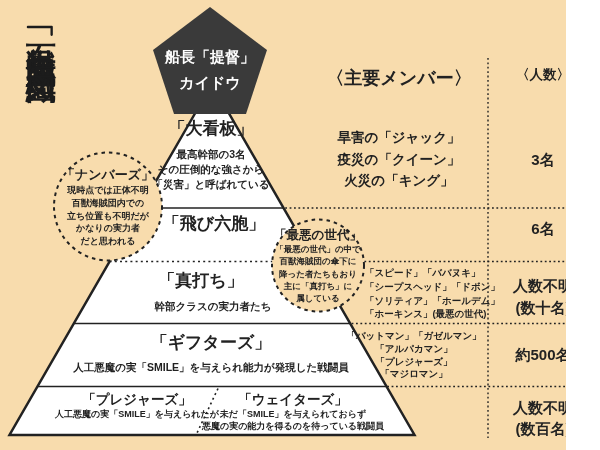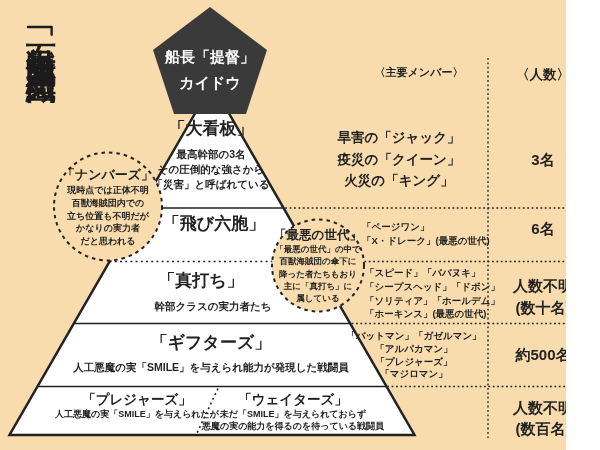--- a/index.html
+++ b/index.html
@@ -98,36 +98,32 @@
 
   <div class="t cx" style="left:318px;top:226px;font-size:12.5px;">「最悪の世代」</div>
   <div class="t cx" style="left:318px;top:243px;font-size:8.5px;line-height:1.45;">
     <span>「最悪の世代」の中で</span>
     <span>百獣海賊団の傘下に</span>
     <span>降った者たちもおり</span>
     <span>主に「真打ち」に</span>
     <span>属している</span>
   </div>
 
-  <div class="t cx" style="left:399px;top:65px;font-size:11px;margin-left:20px;">〈主要メンバー〉</div>
+  <div class="t cx" style="left:399px;top:65px;font-size:18px;">〈主要メンバー〉</div>
   <div class="t cx" style="left:543px;top:65px;font-size:13.5px;">〈人数〉</div>
 
   <div class="t cx" style="left:399px;top:127px;font-size:13.5px;line-height:1.6;">
     <span>旱害の「ジャック」</span>
     <span>疫災の「クイーン」</span>
     <span>火災の「キング」</span>
   </div>
   <div class="t cx" style="left:543px;top:149px;font-size:15px;">
     <span>3名</span>
   </div>
 
-  <div class="t left" style="left:362px;top:220px;font-size:9.5px;line-height:1.5;">
-    <span>「ページワン」</span>
-    <span>「X・ドレーク」(最悪の世代)</span>
-  </div>
   <div class="t cx" style="left:543px;top:218px;font-size:15px;">
     <span>6名</span>
   </div>
 
   <div class="t left" style="left:365px;top:266px;font-size:9.5px;line-height:1.45;">
     <span>「スピード」「ババヌキ」</span>
     <span>「シープスヘッド」「ドボン」</span>
     <span>「ソリティア」「ホールデム」</span>
     <span>「ホーキンス」(最悪の世代)</span>
   </div>

